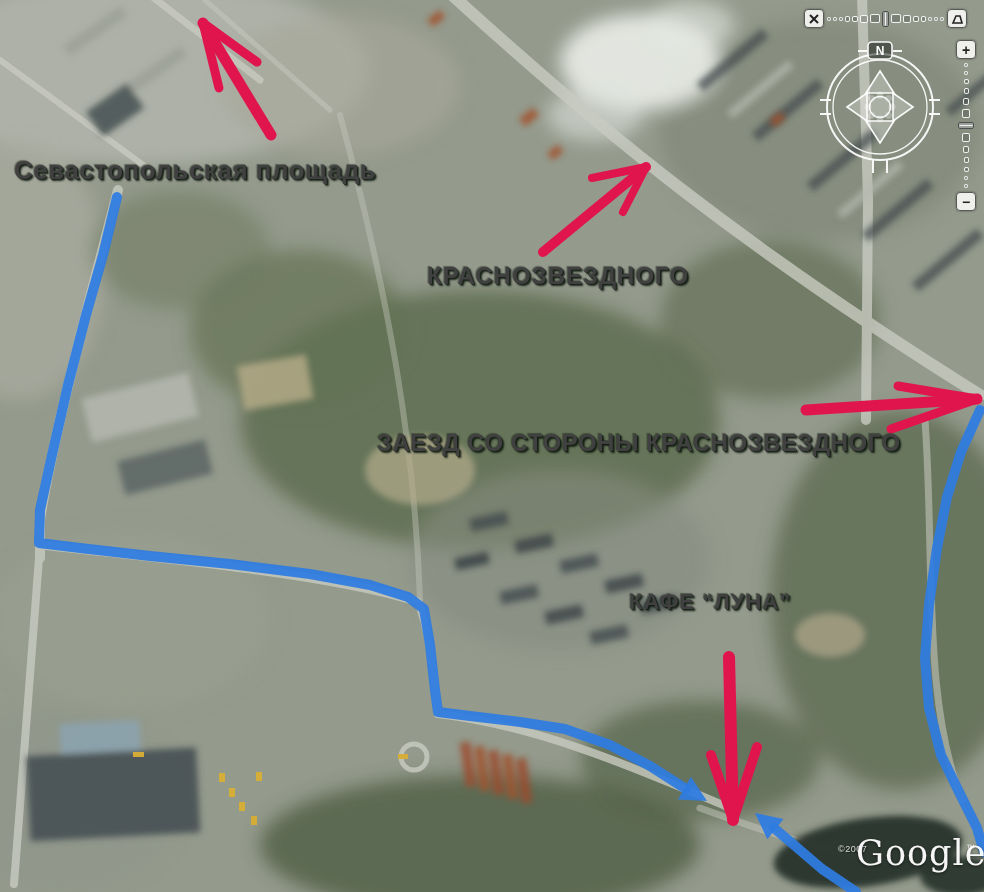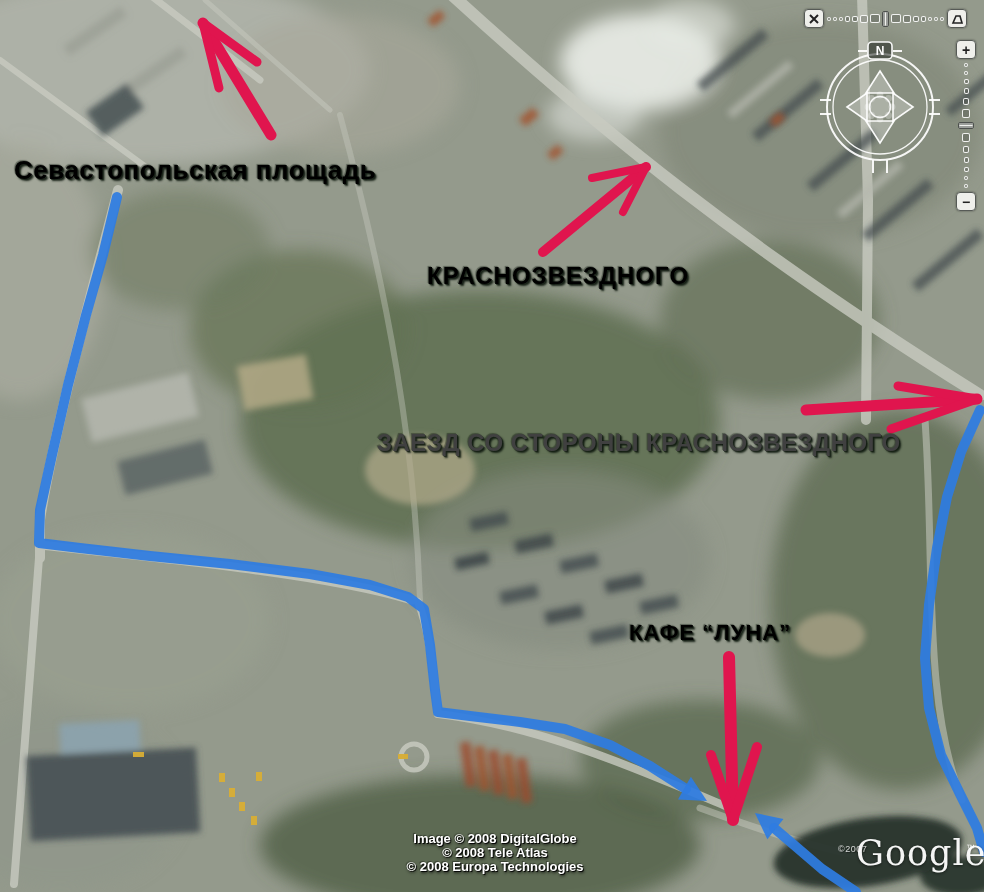--- a/index.html
+++ b/index.html
@@ -4,27 +4,27 @@
 <style>
   html,body{margin:0;padding:0;background:#222;}
   .stage{
     position:relative;width:984px;height:892px;overflow:hidden;
     font-family:"Liberation Sans",sans-serif;background:#949a8c;
   }
   .stage svg.bg{position:absolute;left:0;top:0;}
   
   .map-label{
     position:absolute;font-weight:bold;line-height:1;white-space:nowrap;
-    color:#000000;letter-spacing:.5px;
+    color:#404040;letter-spacing:.5px;
     text-shadow:2px 2px 2px rgba(15,25,15,.9),-1px -1px 1px rgba(15,25,15,.45),1px 1px 0 rgba(15,25,15,.6);
   }
   .lbl-sev{left:14px;top:157px;font-size:26px;}
   .lbl-kra{left:427px;top:264px;font-size:24px;letter-spacing:1px;}
   .lbl-zae{left:377px;top:431px;font-size:24px;color:#404040;}
-  .lbl-caf{left:629px;top:622px;font-size:22px;letter-spacing:1px;}
+  .lbl-caf{left:629px;top:591px;font-size:22px;letter-spacing:1px;}
   
   .attribution{
     position:absolute;left:383px;top:832px;width:224px;text-align:center;
     color:#fff;font-size:13px;font-weight:bold;line-height:14px;
     text-shadow:1px 1px 0 rgba(0,0,0,.85),1px 2px 3px rgba(0,0,0,.8),-1px -1px 1px rgba(0,0,0,.4);
   }
   .gwm{position:absolute;left:836px;top:833px;width:146px;height:52px;color:#fff;text-align:right;}
   .gwm .c7{position:absolute;left:2px;top:11px;font-size:9px;opacity:.8;letter-spacing:.5px;
     text-shadow:1px 1px 1px rgba(0,0,0,.6);}
   .gwm .logo{position:absolute;left:20px;top:0px;font-family:"DejaVu Serif",serif;font-size:35px;
@@ -183,25 +183,20 @@
       <line x1="729" y1="657" x2="733" y2="820" stroke="#e0154e" stroke-width="12" stroke-linecap="round"></line>
       <line x1="733" y1="820" x2="711" y2="755" stroke="#e0154e" stroke-width="10" stroke-linecap="round"></line>
       <line x1="733" y1="820" x2="757" y2="747" stroke="#e0154e" stroke-width="10" stroke-linecap="round"></line>
     </svg>
 
   <div class="map-label lbl-sev">Севастопольская площадь</div>
   <div class="map-label lbl-kra">КРАСНОЗВЕЗДНОГО</div>
   <div class="map-label lbl-zae">ЗАЕЗД СО СТОРОНЫ КРАСНОЗВЕЗДНОГО</div>
   <div class="map-label lbl-caf">КАФЕ “ЛУНА”</div>
 
-  <div class="attribution">
-    <div>Image © 2008 DigitalGlobe</div>
-    <div>© 2008 Tele Atlas</div>
-    <div>© 2008 Europa Technologies</div>
-  </div>
 
   <div class="gwm">
     <span class="c7">©2007</span>
     <span class="logo">Google</span>
     <span class="tm">™</span>
   </div>
 
   <div class="tiltbar">
     <button class="ge-btn">
       <svg width="12" height="12" viewBox="0 0 12 12">

